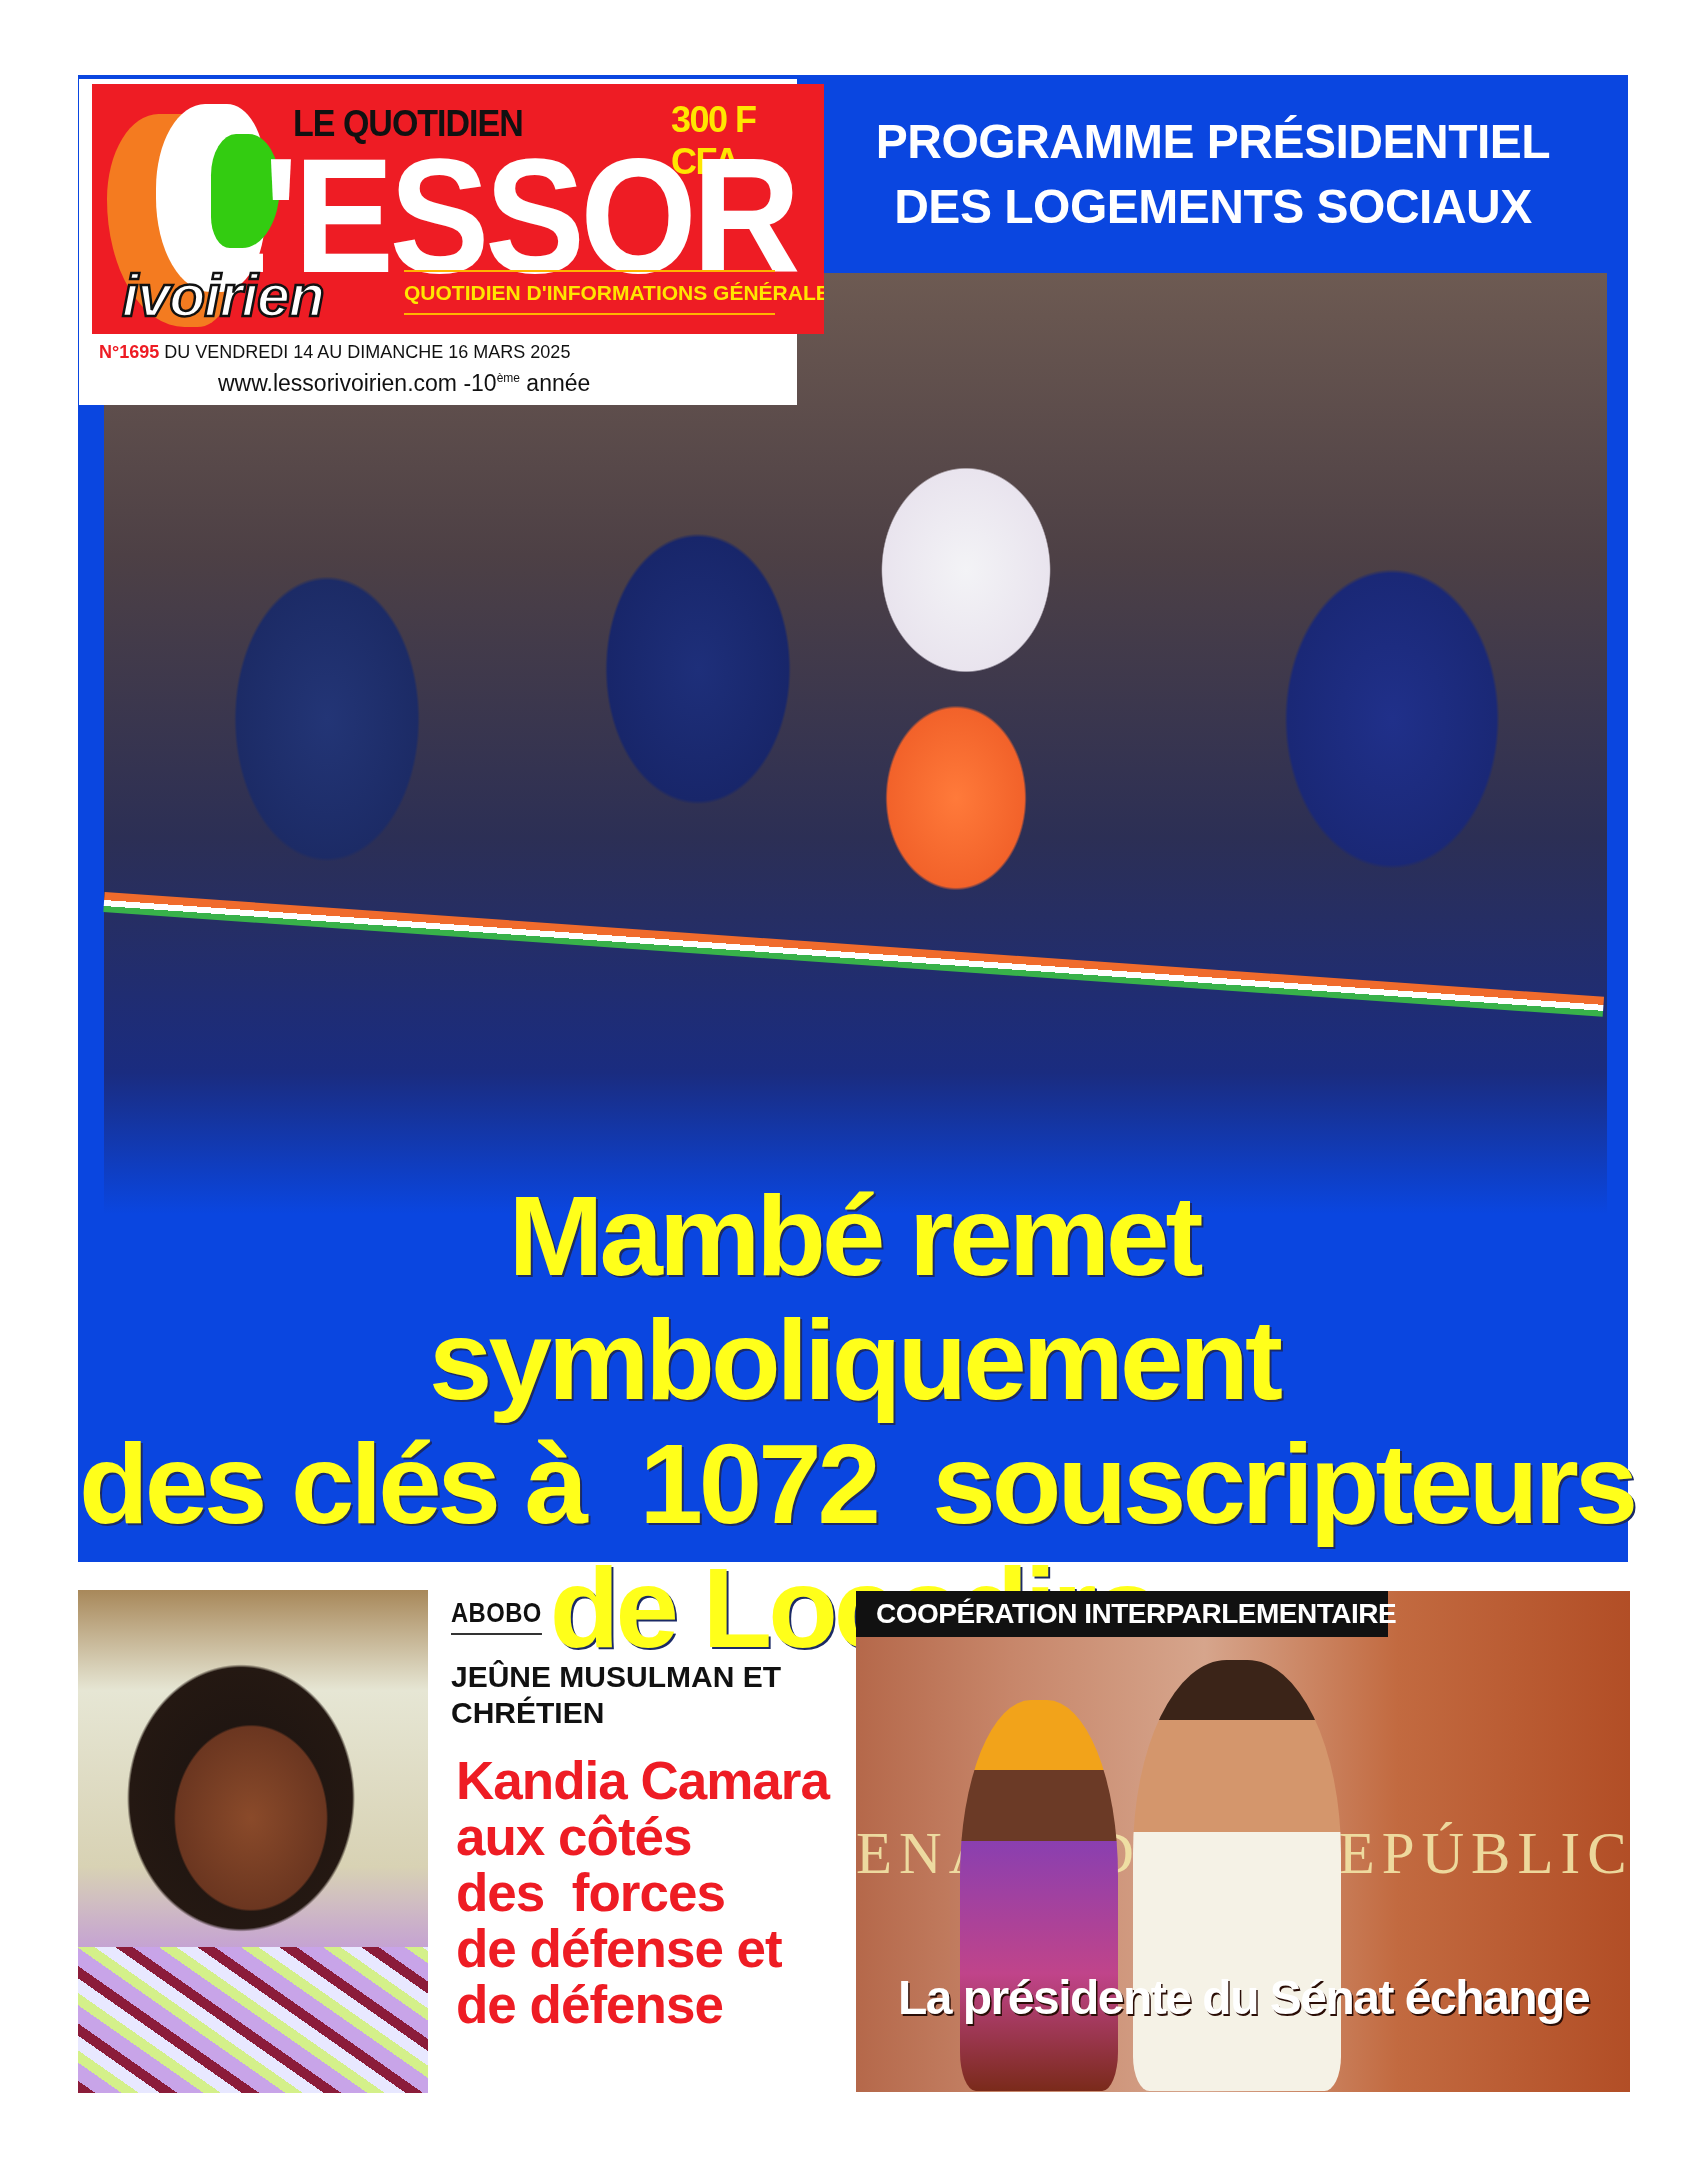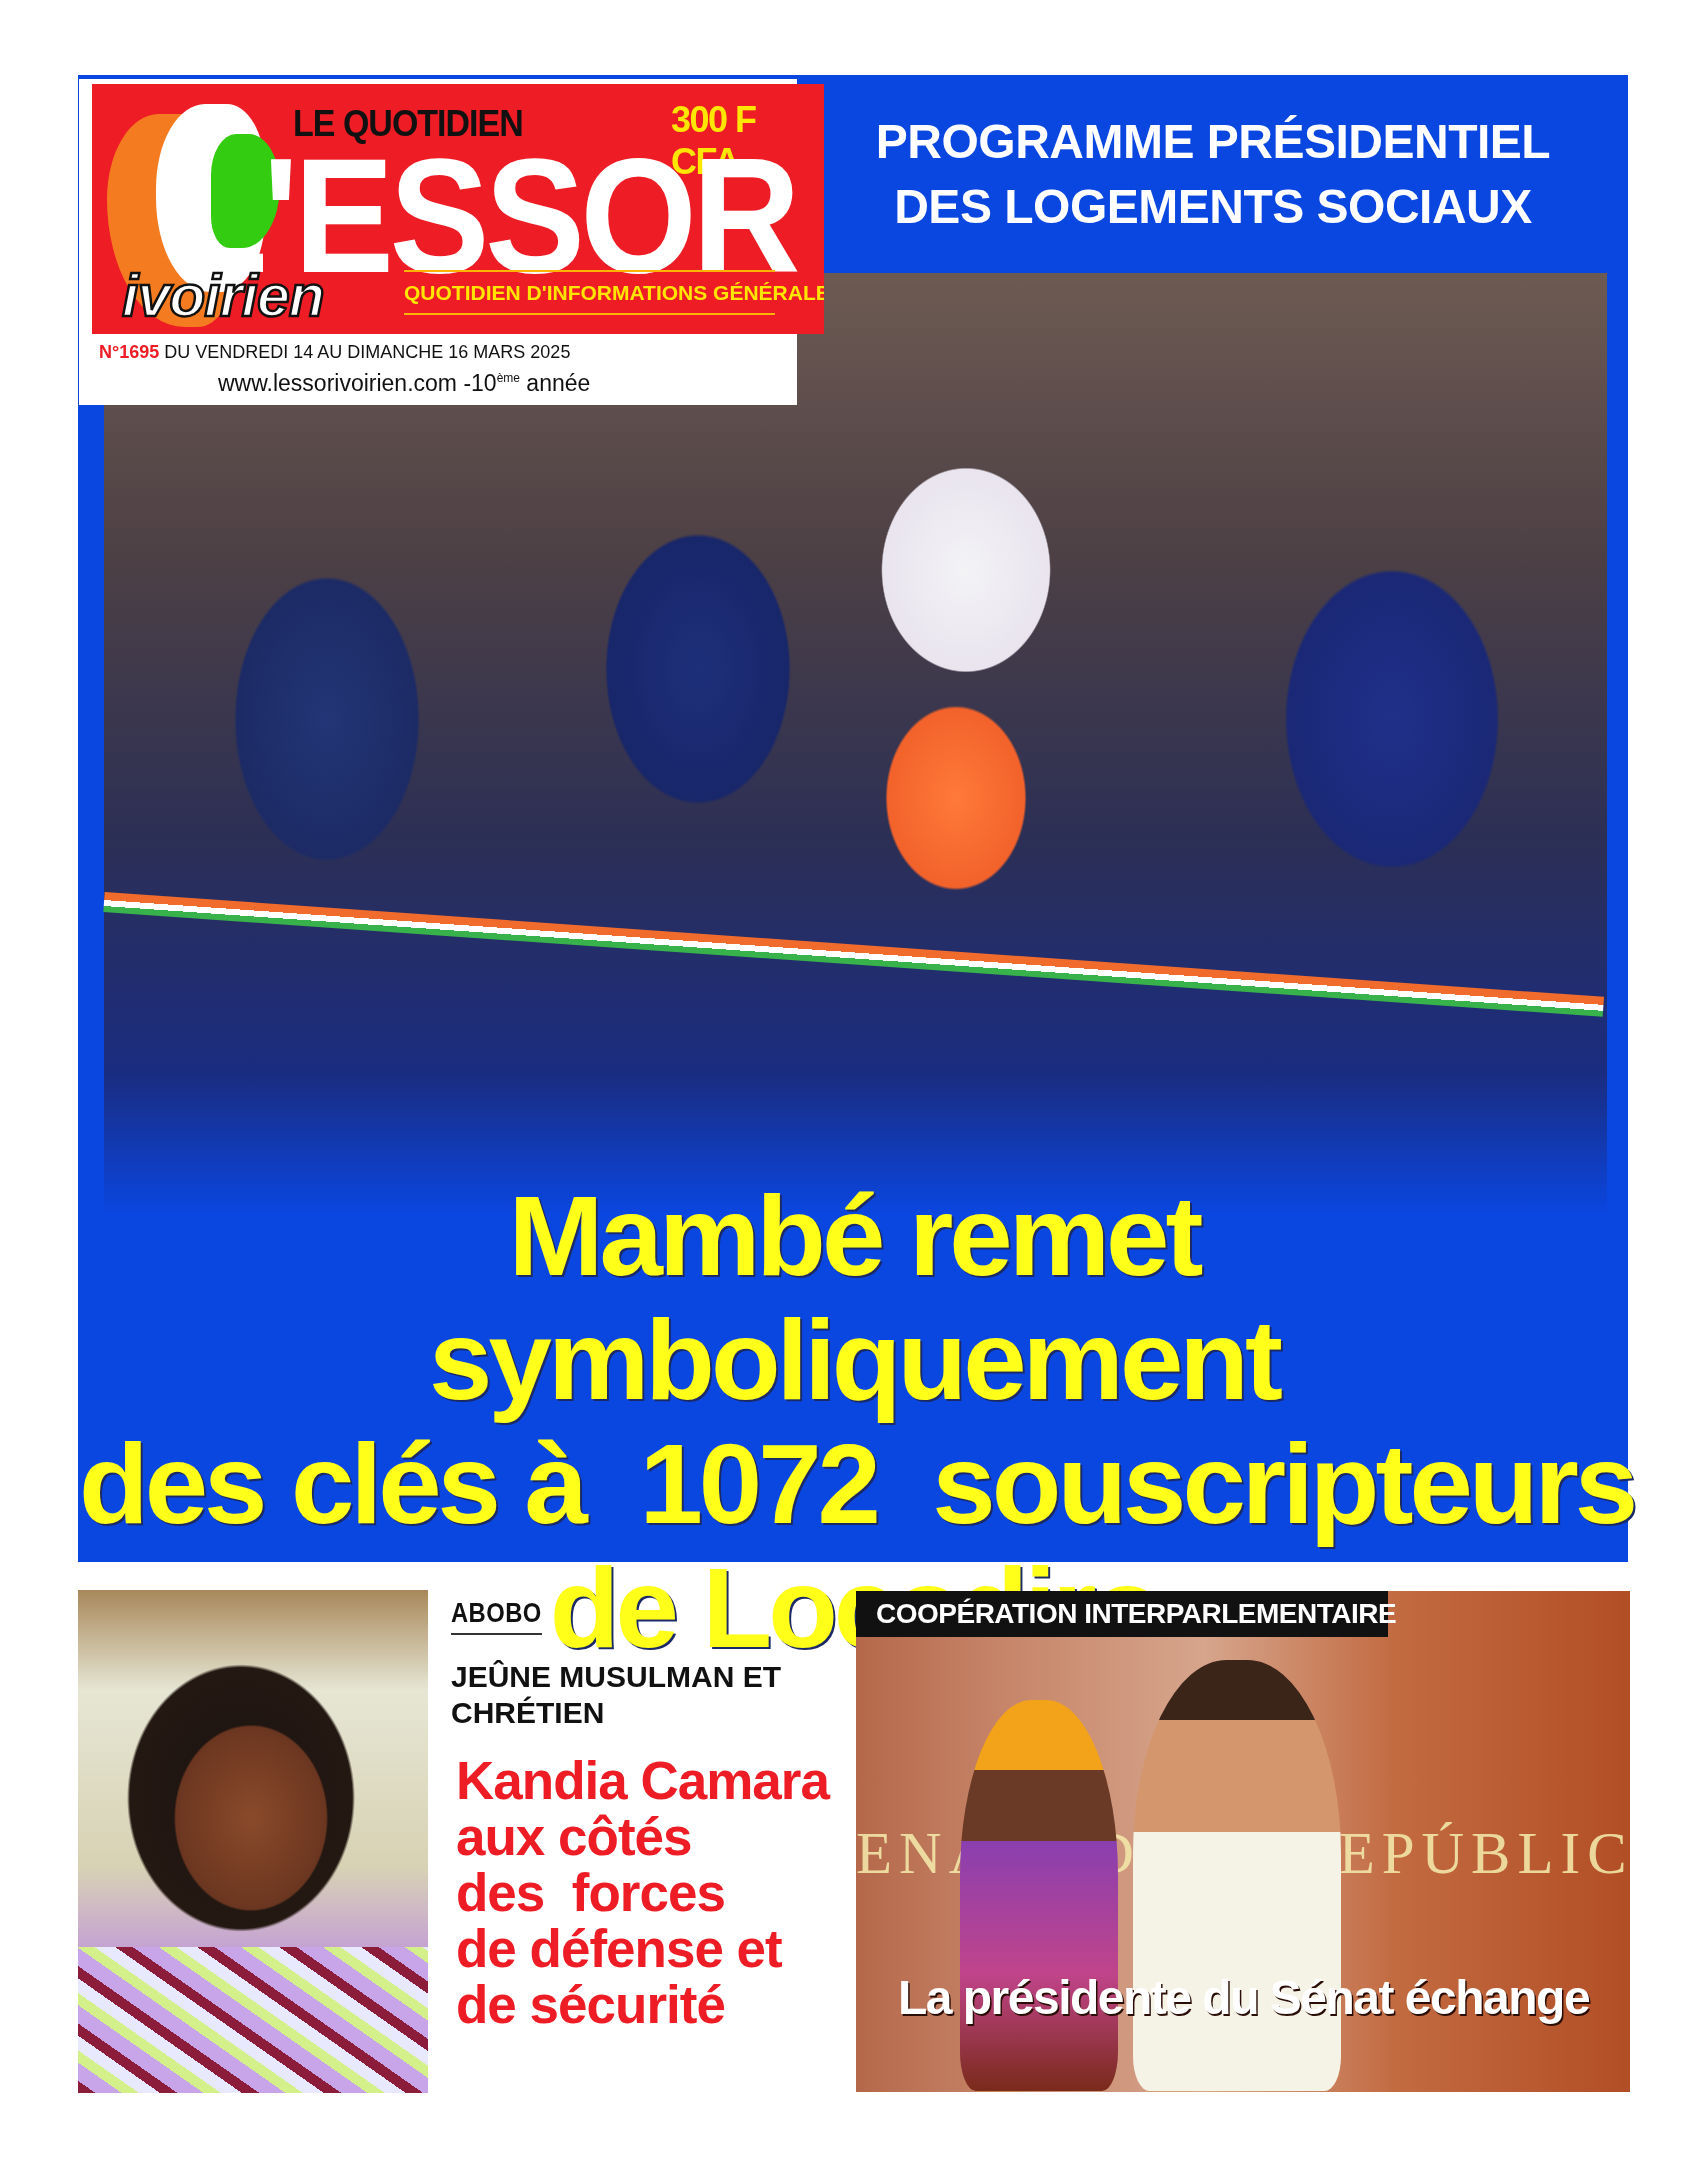--- a/index.html
+++ b/index.html
@@ -116,21 +116,21 @@
 <div id="abobo" class="abs">ABOBO</div>
 <div id="surtitle" class="abs">
   <div>JEÛNE MUSULMAN ET</div>
   <div>CHRÉTIEN</div>
 </div>
 <div id="side-headline" class="abs">
   <div>Kandia Camara</div>
   <div>aux côtés</div>
   <div style="white-space:pre;">des  forces</div>
   <div>de défense et</div>
-  <div>de sécurité</div>
+  <div>de défense</div>
 </div>
 
 <div id="senate-photo" class="abs" aria-label="senate-presidents-handshake-photo">
   <div id="senate-wall-text" class="abs" style="white-space:pre;">ENAD  DE LA  EPÚBLIC</div>
   <div id="senate-woman" class="abs"></div>
   <div id="senate-man" class="abs"></div>
 </div>
 <div id="coop-label" class="abs">COOPÉRATION INTERPARLEMENTAIRE</div>
 <div id="senate-headline" class="abs">
   <div>La présidente du Sénat échange</div>

